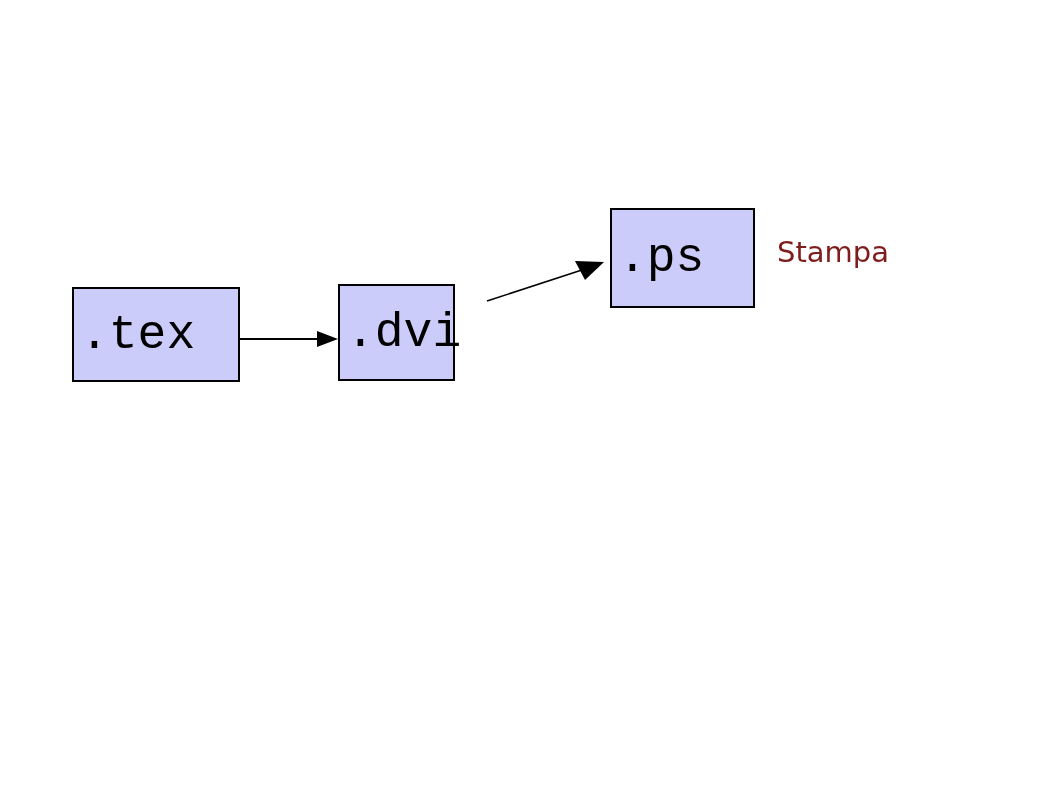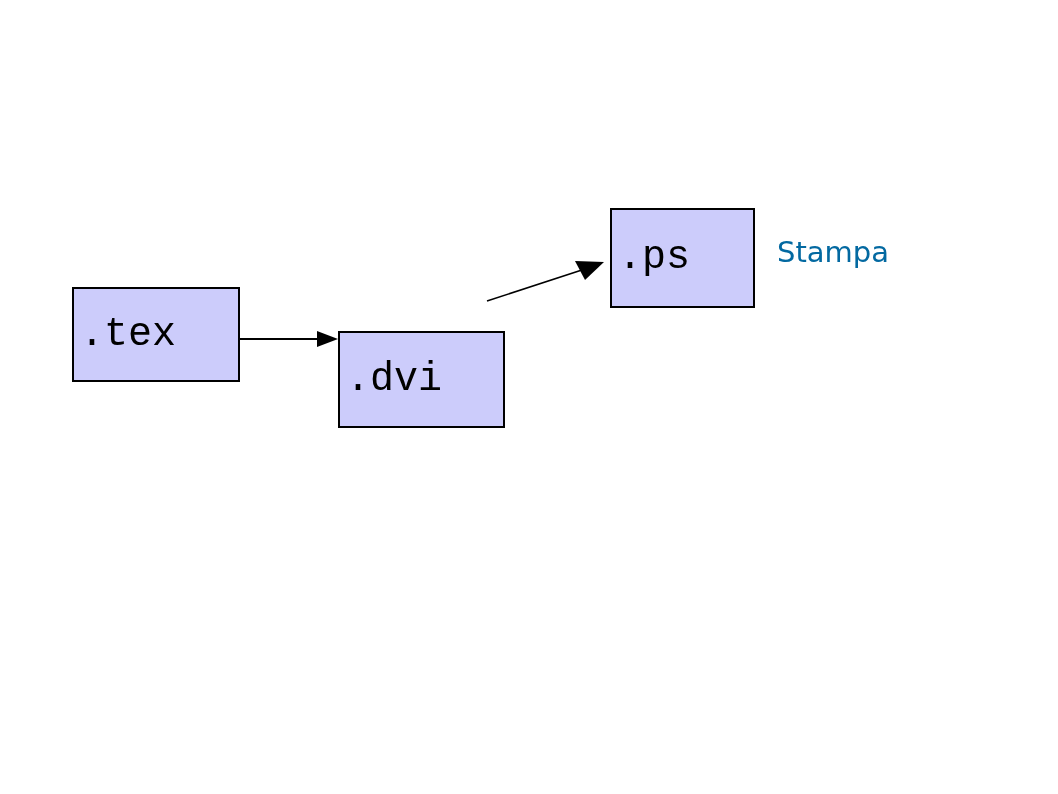--- a/index.html
+++ b/index.html
@@ -22,54 +22,53 @@
     position: absolute;
     box-sizing: border-box;
     background: #ccccfb;
     border: 2px solid #000000;
     display: flex;
     align-items: center;
     justify-content: flex-start;
   }
   .node-label {
     font-family: "Liberation Mono", "DejaVu Sans Mono", monospace;
-    font-size: 40px;
+    font-size: 48px;
     line-height: 1;
     color: #000000;
     white-space: pre;
     padding-left: 6px;
     letter-spacing: 0px;
   }
   #node-tex {
     left: 72px;
     top: 287px;
     width: 168px;
     height: 95px;
   }
   #node-dvi {
     left: 338px;
     top: 284px;
-    width: 167px;
+    width: 117px;
     height: 97px;
-    margin-top: 47px;
   }
   #node-ps {
     left: 610px;
     top: 208px;
     width: 145px;
     height: 100px;
   }
   #annotation-stampa {
     position: absolute;
     left: 777px;
     top: 238px;
     font-family: "DejaVu Sans", "Liberation Sans", sans-serif;
     font-size: 29px;
     line-height: 1;
-    color: #0369a1;
+    color: #7f1d1d;
     white-space: pre;
     text-align: center;
   }
   #edges {
     position: absolute;
     left: 0;
     top: 0;
     width: 1058px;
     height: 794px;
     pointer-events: none;

